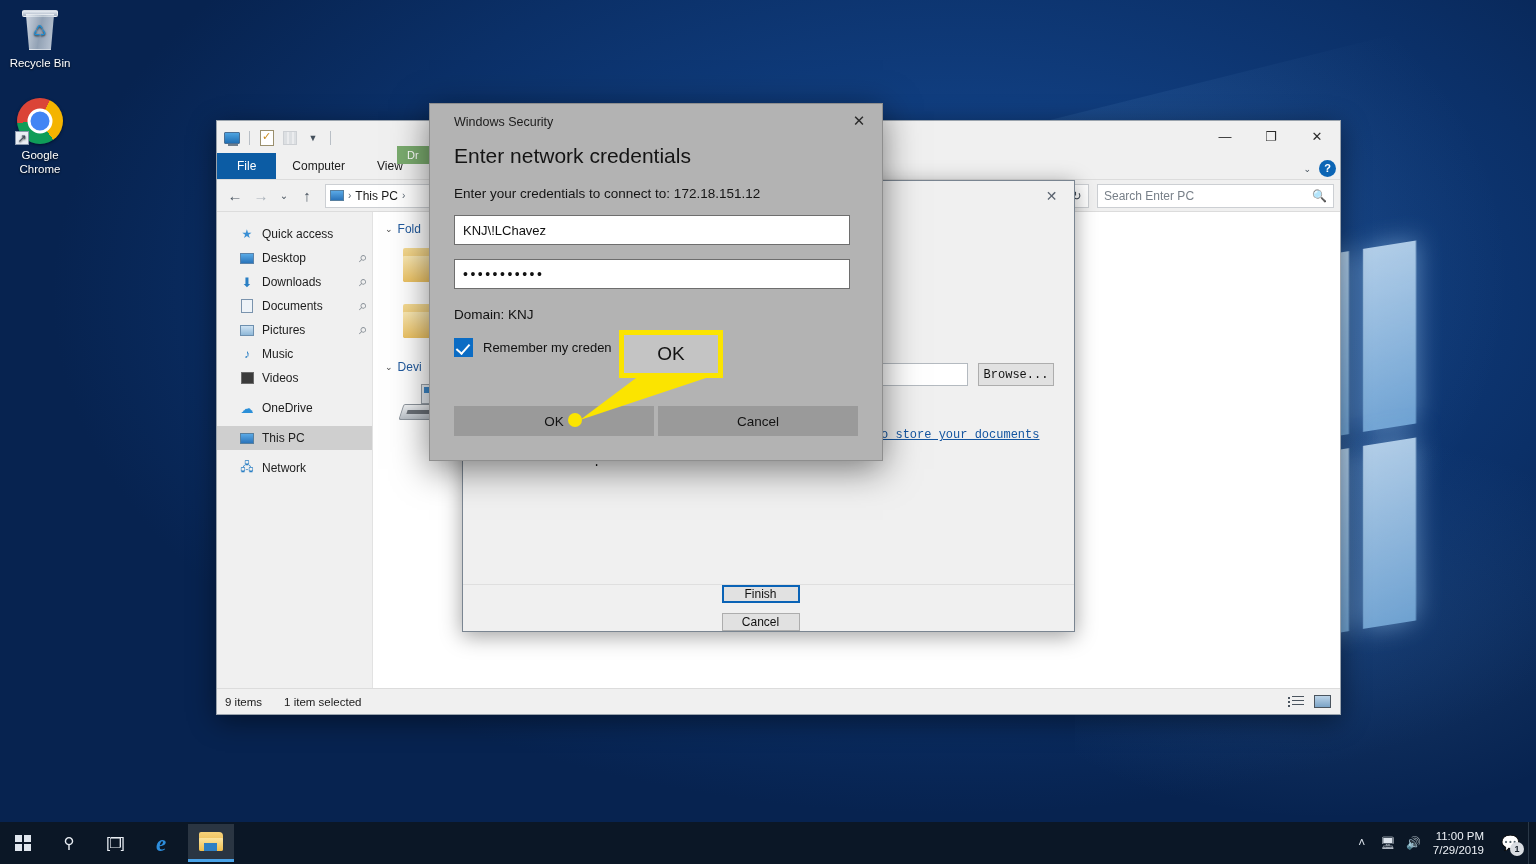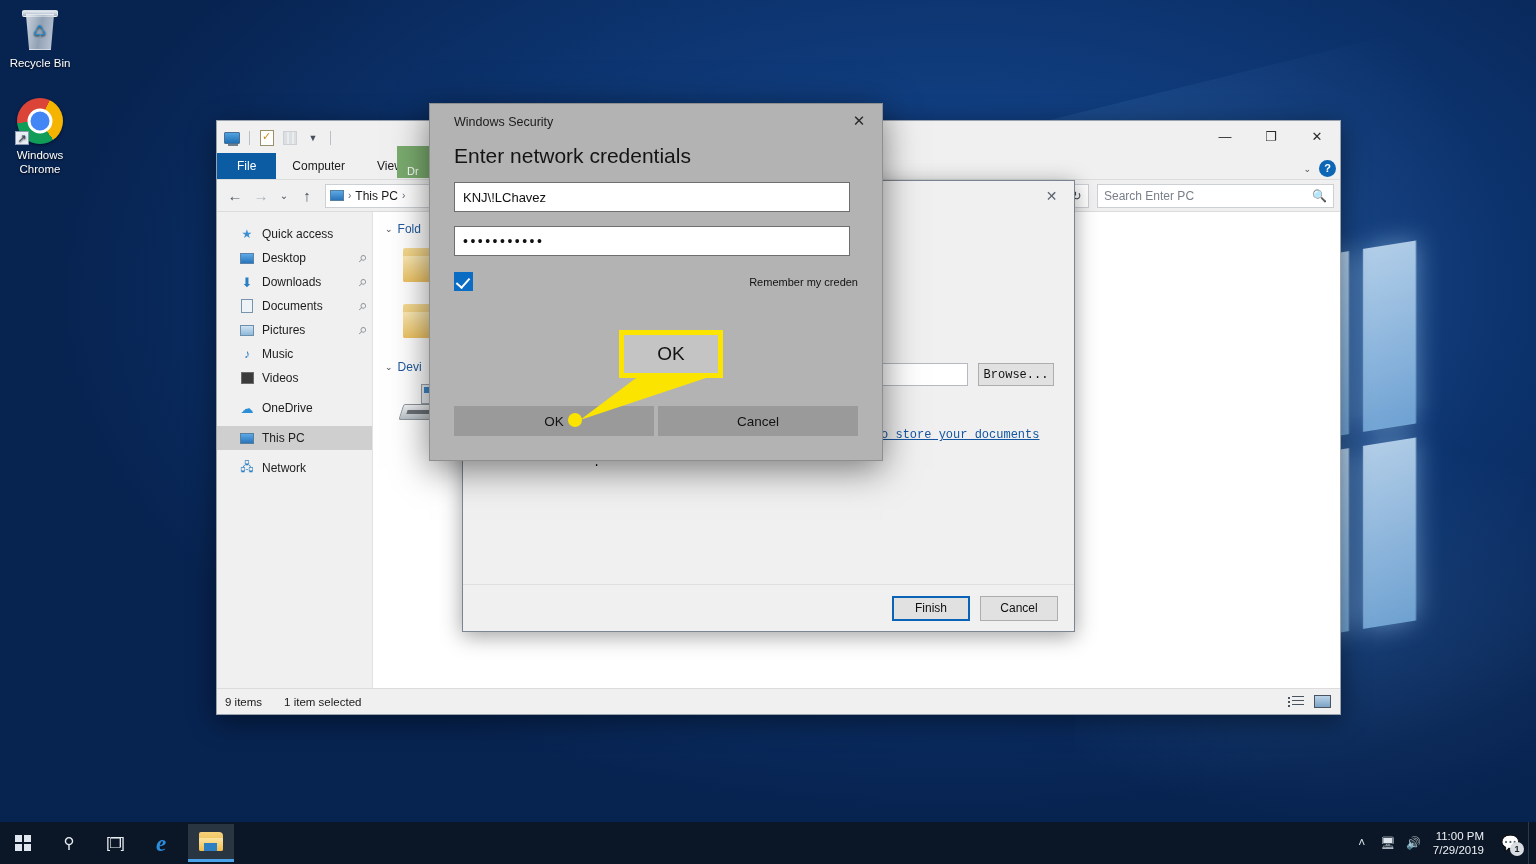--- a/index.html
+++ b/index.html
@@ -181,21 +181,21 @@
   #exp-ribbon-tabs {
     height: 26px; display:flex; align-items:flex-end; background:#f0f0f0;
     position: relative; border-bottom: 1px solid #dcdcdc;
   }
   .rtab {
     height:26px; line-height:26px; padding: 0 16px; font-size:12px; color:#1a1a1a;
   }
   .rtab.file { background:#0c5ca4; color:#fff; padding: 0 20px; }
   .rtab-ctx-header {
     position:absolute; left:180px; top:-8px; height:18px; line-height:18px;
-    background:#7aab6e; color:#fff; font-size:11px; padding:16px 10px;
+    background:#7aab6e; color:#fff; font-size:11px; padding:0 10px;
   }
   .rtab.ctx { color:#1a1a1a; }
   #ribbon-right {
     position:absolute; right: 4px; bottom: 2px; display:flex; align-items:center; gap:8px;
   }
   .help-circle {
     width:17px;height:17px;border-radius:50%;background:#0c65b5;color:#fff;
     font-size:11px;font-weight:bold;text-align:center;line-height:17px;
   }
 
@@ -289,21 +289,21 @@
   .wz-label { margin-top: 14px; }
   .wz-row { display:flex; align-items:center; gap:10px; margin-top: 10px; }
   .wz-input { flex:1; height:23px; background:#fff; border:1px solid #b4bac0; }
   .wz-btn { height:23px; min-width:76px; background:#e1e1e1; border:1px solid #adadad; font-size:12px;
             display:flex;align-items:center;justify-content:center; }
   .wz-check { display:flex; align-items:center; gap:7px; margin-top: 14px; }
   .cbox { width:13px; height:13px; background:#fff; border:1px solid #6d7984; }
   .wz-link { color:#1455a0; text-decoration:underline; display:inline-block; margin-top: 14px; }
   #wz-footer {
     height: 47px; border-top:1px solid #dfdfdf; background:#f0f0f0;
-    display:flex; align-items:center; justify-content:flex-end; gap:10px; padding-right: 16px;
+    display:flex; align-items:center; justify-content:flex-end; gap:10px; padding-right: 16px; flex-direction: column;
   }
   .wz-fbtn { height:25px; min-width:78px; background:#e1e1e1; border:1px solid #adadad;
              font-size:12px; display:flex; align-items:center; justify-content:center; }
   .wz-fbtn.default { border:2px solid #0a63b6; }
 
   
   #cred {
     position:absolute; left:429px; top:103px; width:454px; height:358px;
     background:#b3b3b3; border:1px solid #8e8e8e;
     box-shadow: 0 8px 34px rgba(0,0,0,.5);
@@ -318,21 +318,21 @@
     display:flex; align-items:center; justify-content:center; font-size:15px; color:#2a2a2a;
   }
   #cred-heading { font-size: 21px; font-weight: normal; padding: 4px 24px 0 24px; color:#141414; }
   #cred-sub { font-size: 13.5px; padding: 18px 24px 0 24px; color:#151515; }
   .cred-field {
     margin: 14px 32px 0 24px; height: 30px; background:#fff; border:1px solid #6e6e6e;
     display:flex; align-items:center; padding: 0 8px; font-size: 13px; color:#111;
   }
   .cred-field.pw { letter-spacing: 2.5px; font-size: 14px; }
   #cred-domain { font-size: 13.5px; padding: 18px 24px 0 24px; }
-  #cred-remember { display:flex; align-items:center; gap:18px; padding: 16px 24px 0 24px; font-size:11px;justify-content:space-between; }
+  #cred-remember { display:flex; align-items:center; gap:10px; padding: 16px 24px 0 24px; font-size:13px; }
   .cbox-checked {
     width:19px; height:19px; background:#0b6cc4; position:relative;
   }
   .cbox-checked::after {
     content:""; position:absolute; left:5px; top:3px; width:6px; height:11px;
     border:solid #fff; border-width: 0 2px 2px 0; transform: rotate(42deg);
   }
   #cred-buttons {
     position:absolute; left:24px; right:24px; bottom: 24px; display:flex; gap:4px;
   }
@@ -371,21 +371,21 @@
       <div class="rec">♺</div>
     </div>
     <span>Recycle Bin</span>
   </div>
 
   <div class="desk-icon" style="left:2px; top:98px;">
     <div style="position:relative;width:46px;margin:0 auto;">
       <div class="chrome"></div>
       <div class="shortcut-arrow">↗</div>
     </div>
-    <span>Windows</span><br>
+    <span>Google</span><br>
     <span>Chrome</span>
   </div>
 
   <div id="explorer">
 
     <div id="exp-titlebar">
       <div class="qat">
         <div class="qat-ico">
             <div class="mini-monitor"></div>
           </div>
@@ -565,22 +565,24 @@
       <div class="wz-fbtn">Cancel</div>
     </div>
   </div>
 
   <div id="cred">
     <div id="cred-title">
       <span>Windows Security</span>
       <div id="cred-close">✕</div>
     </div>
     <div id="cred-heading">Enter network credentials</div>
+    <div id="cred-sub">Enter your credentials to connect to: 172.18.151.12</div>
     <div class="cred-field">KNJ\!LChavez</div>
     <div class="cred-field pw">•••••••••••</div>
+    <div id="cred-domain">Domain: KNJ</div>
     <div id="cred-remember">
       <span class="cbox-checked"></span>
       <span>Remember my creden</span>
     </div>
     <div id="cred-buttons">
       <div class="cred-btn">OK</div>
       <div class="cred-btn">Cancel</div>
     </div>
   </div>
 

